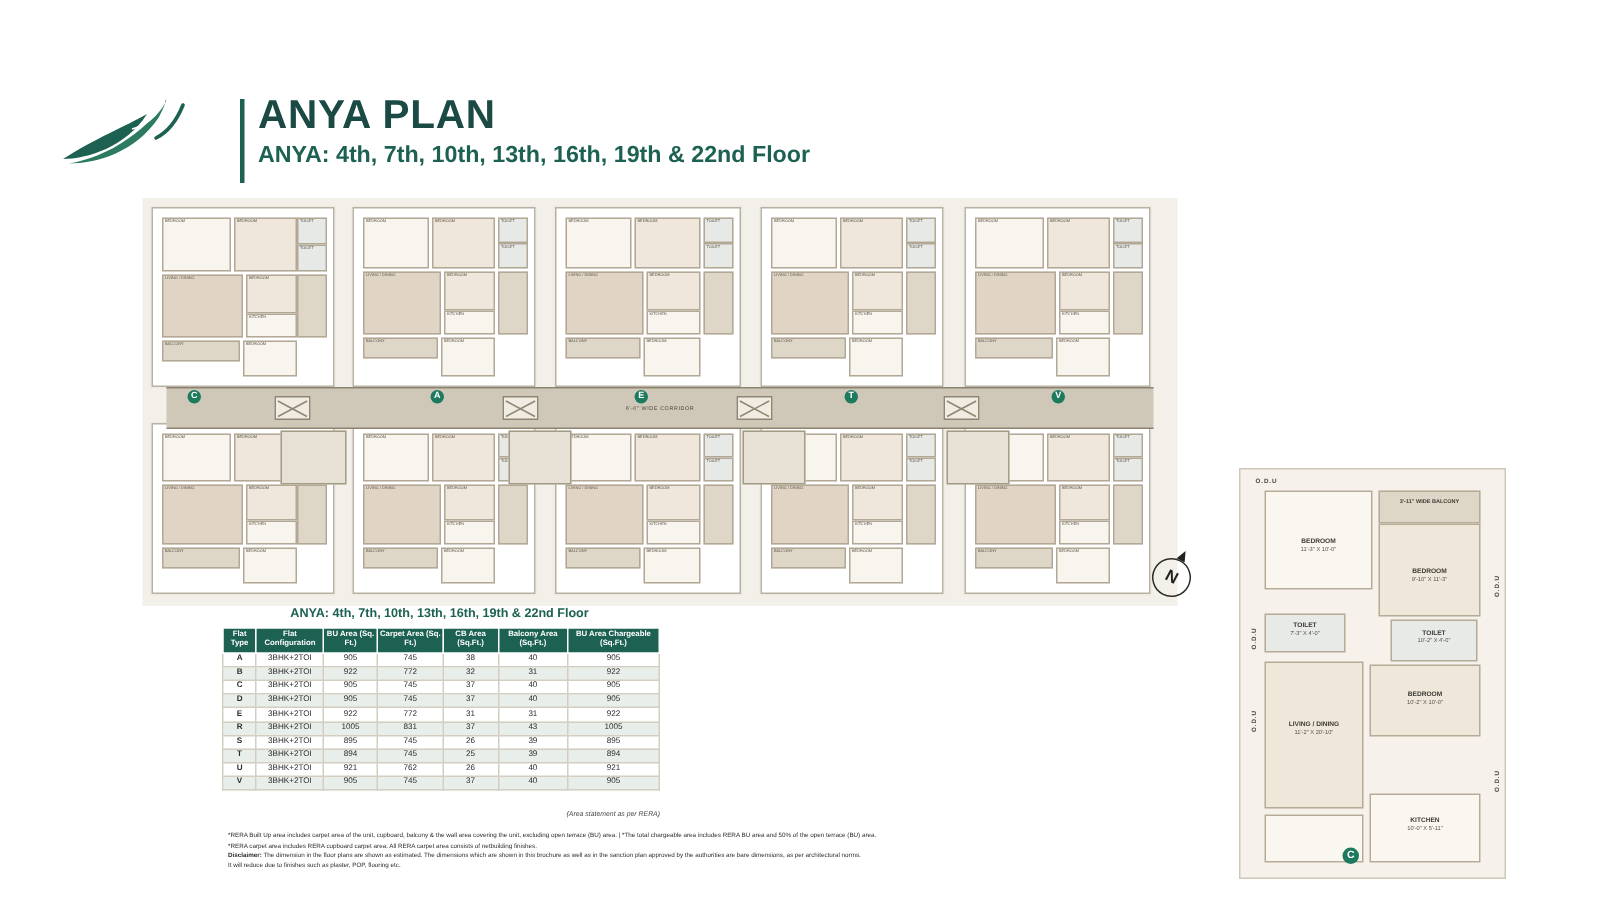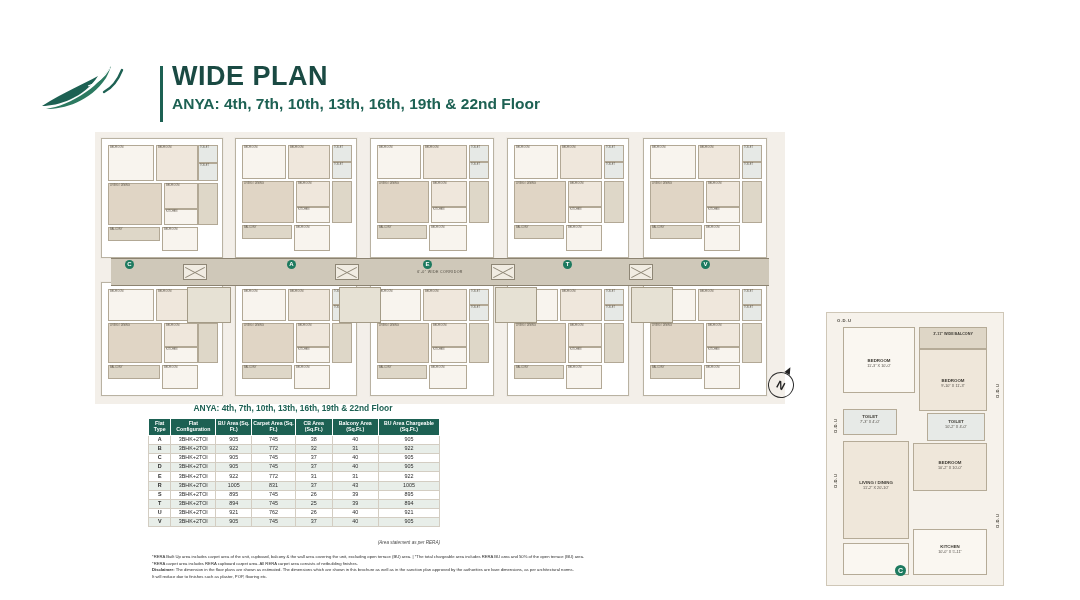--- a/index.html
+++ b/index.html
@@ -291,21 +291,21 @@
       <path d="M4 44 C 20 44, 46 36, 60 14 C 46 22, 26 30, 4 44 Z" fill="#1d6153"></path>
       <path d="M8 47 C 26 47, 52 40, 68 16 C 70 12, 72 8, 73 4 C 68 12, 60 22, 48 30 C 34 40, 20 45, 8 47 Z" fill="#2c7a61"></path>
       <path d="M50 24 C 58 22, 66 16, 72 6" stroke="#ffffff" stroke-width="1.1" fill="none"></path>
       <path d="M66 30 C 74 26, 80 18, 84 8" stroke="#1d6153" stroke-width="2.4" fill="none" stroke-linecap="round"></path>
     </svg>
   </div>
 
   <div class="title-rule"></div>
 
   <div class="title-block">
-    <div class="floor-plan-title">WIDE PLAN</div>
+    <div class="floor-plan-title">ANYA PLAN</div>
     <div class="floor-plan-sub">ANYA: 4th, 7th, 10th, 13th, 16th, 19th &amp; 22nd Floor</div>
   </div>
 </div>
 
 <div class="plan-area">
   <div class="plan-bg"></div>
 
   <div class="unit-block" style="left:6px; top:6px; width:120px; height:118px;">
     <div class="room light" style="left:6px;top:6px;width:44px;height:34px;">
         <span class="room-label">BEDROOM</span>

